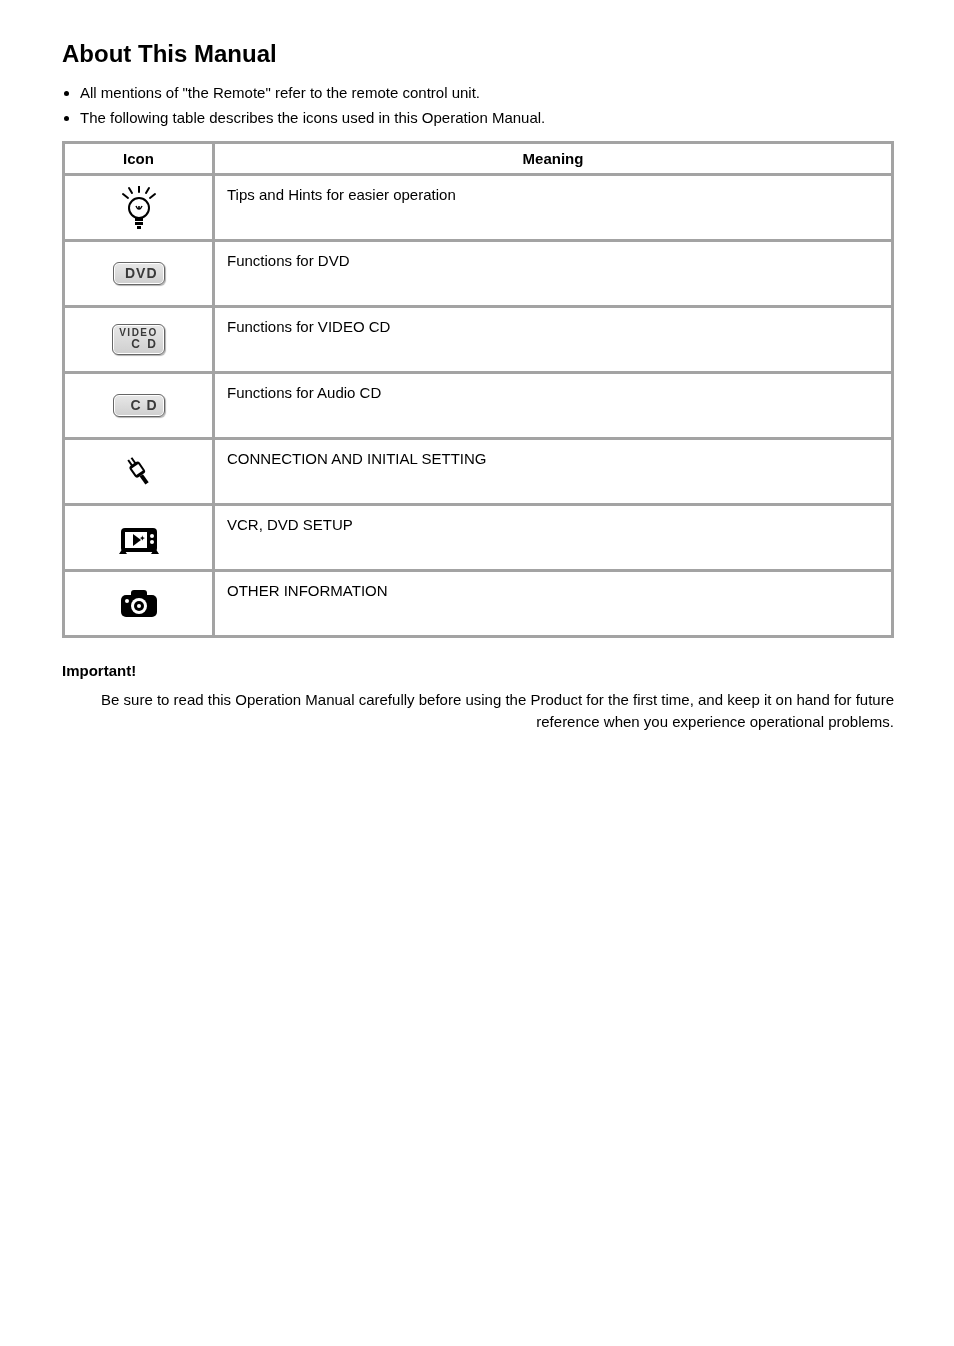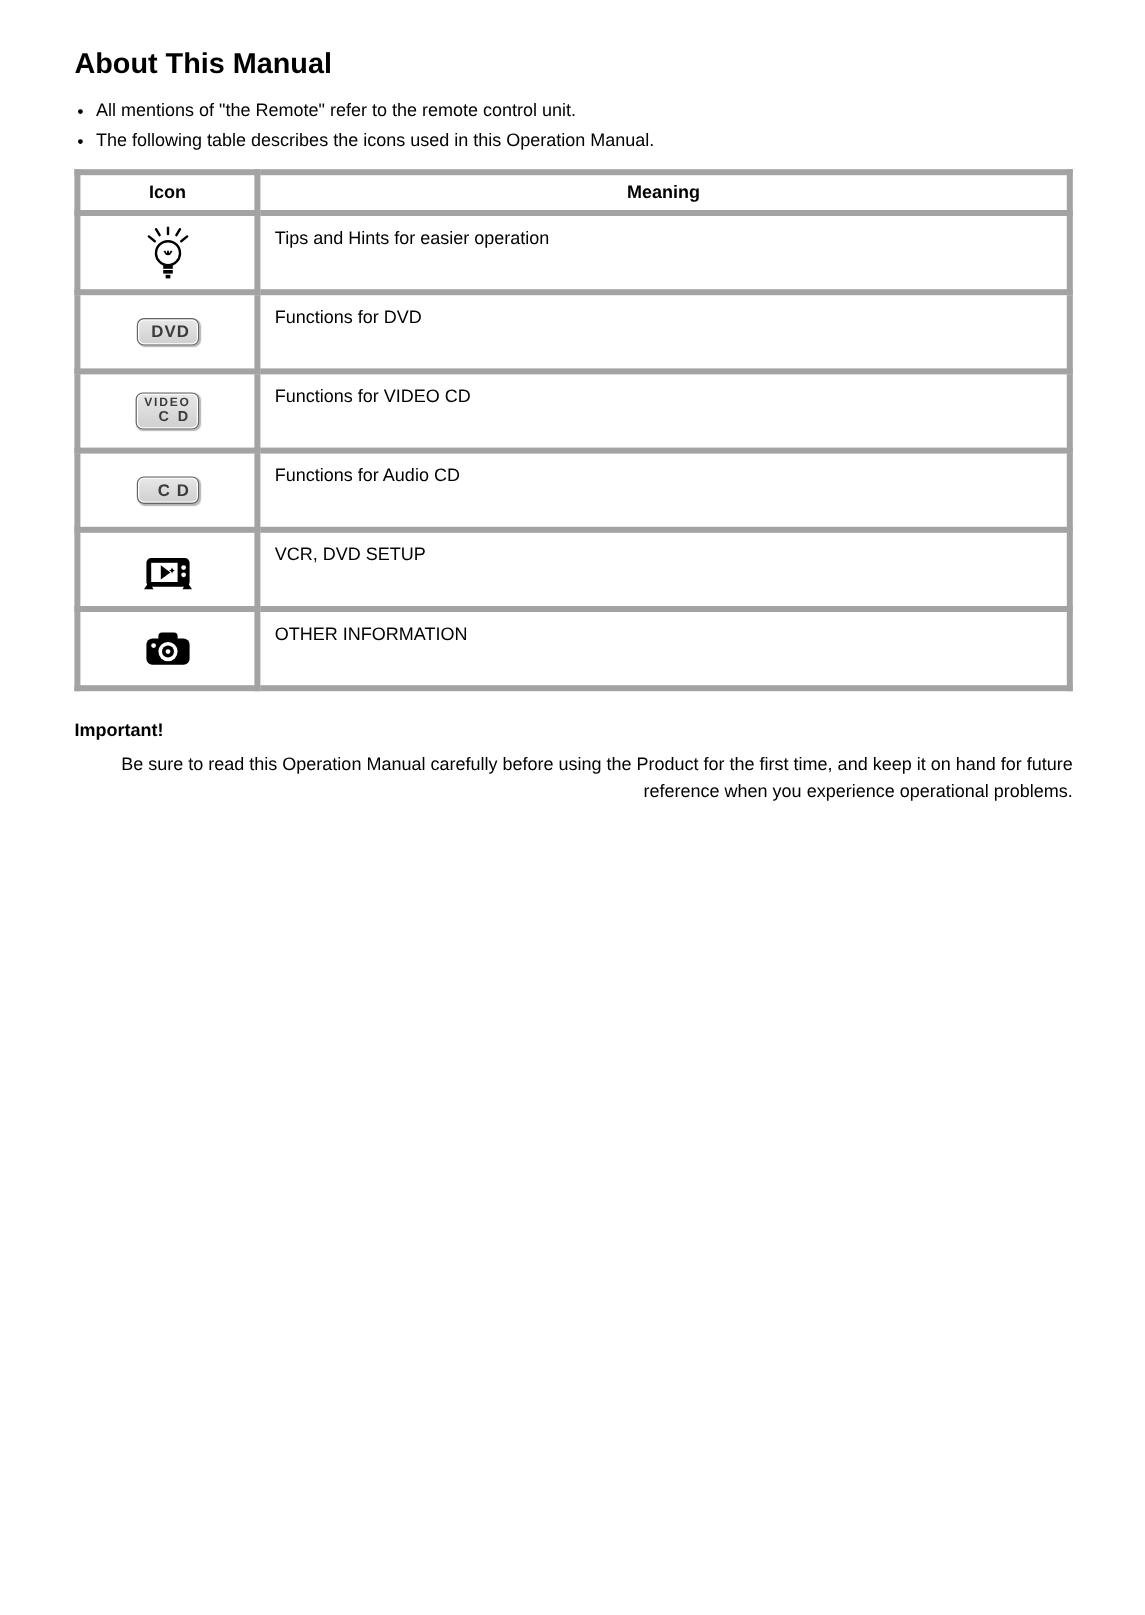--- a/index.html
+++ b/index.html
@@ -28,21 +28,21 @@
     line-height: 1.5;
     margin-bottom: 2px;
   }
   table.icon-table {
     border-collapse: collapse;
     width: 100%;
     margin-top: 6px;
   }
   table.icon-table th,
   table.icon-table td {
-    border: 5px solid #a3a3a3;
+    border: 3px solid #a3a3a3;
     text-align: left;
     vertical-align: top;
     padding: 8px 10px;
   }
   table.icon-table th {
     font-weight: bold;
     font-size: 15px;
     text-align: center;
     padding: 6px;
   }
@@ -148,20 +148,36 @@
       </tr>
 
       <tr>
         <td class="icon-cell">
           <span class="badge">C D</span>
         </td>
         <td class="meaning-cell">Functions for Audio CD</td>
       </tr>
 
 
+      <tr>
+        <td class="icon-cell">
+          <span>
+            <svg width="40" height="36" viewBox="0 0 40 36">
+              <g transform="rotate(-35 20 18)">
+                <rect x="14" y="8" width="12" height="14" rx="3" fill="#000"></rect>
+                <rect x="17" y="2" width="2" height="8" fill="#000"></rect>
+                <rect x="21" y="2" width="2" height="8" fill="#000"></rect>
+                <rect x="18" y="22" width="4" height="10" fill="#000"></rect>
+                <rect x="16" y="11" width="8" height="8" fill="#fff"></rect>
+              </g>
+            </svg>
+          </span>
+        </td>
+        <td class="meaning-cell">CONNECTION AND INITIAL SETTING</td>
+      </tr>
 
       <tr>
         <td class="icon-cell">
           <span>
             <svg width="44" height="36" viewBox="0 0 44 36">
               <rect x="4" y="8" width="36" height="24" rx="4" fill="#000"></rect>
               <rect x="8" y="12" width="22" height="16" fill="#fff"></rect>
               <circle cx="35" cy="16" r="2" fill="#fff"></circle>
               <circle cx="35" cy="22" r="2" fill="#fff"></circle>
               <polygon points="16,14 24,20 16,26" fill="#000"></polygon>

